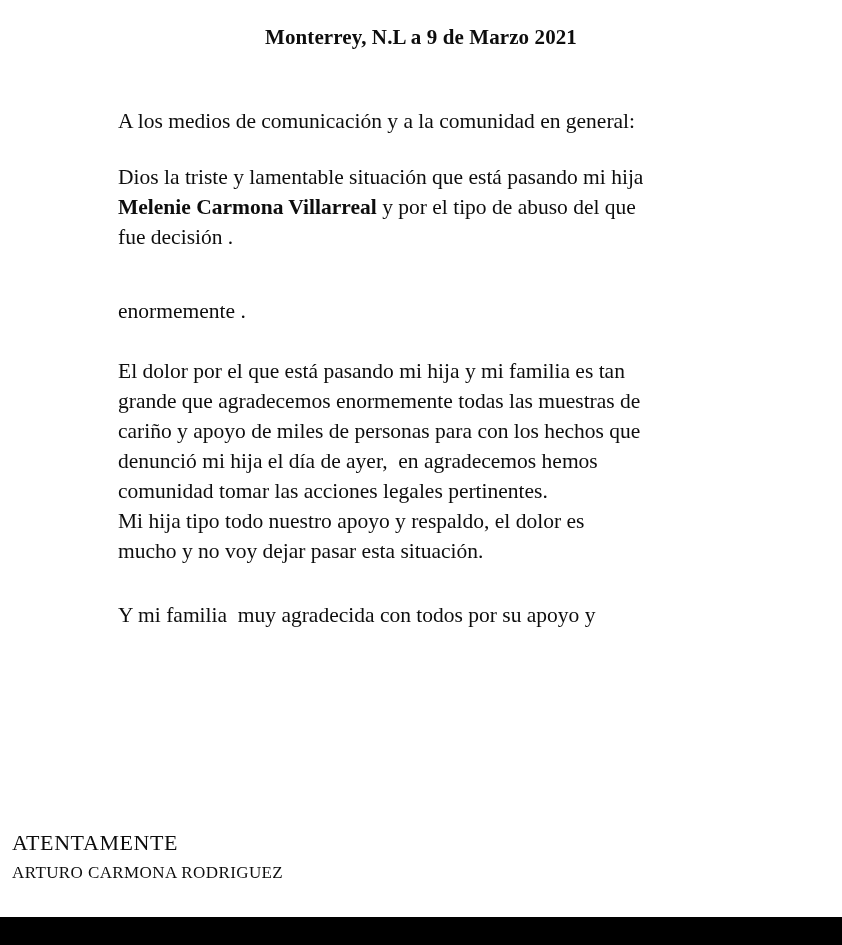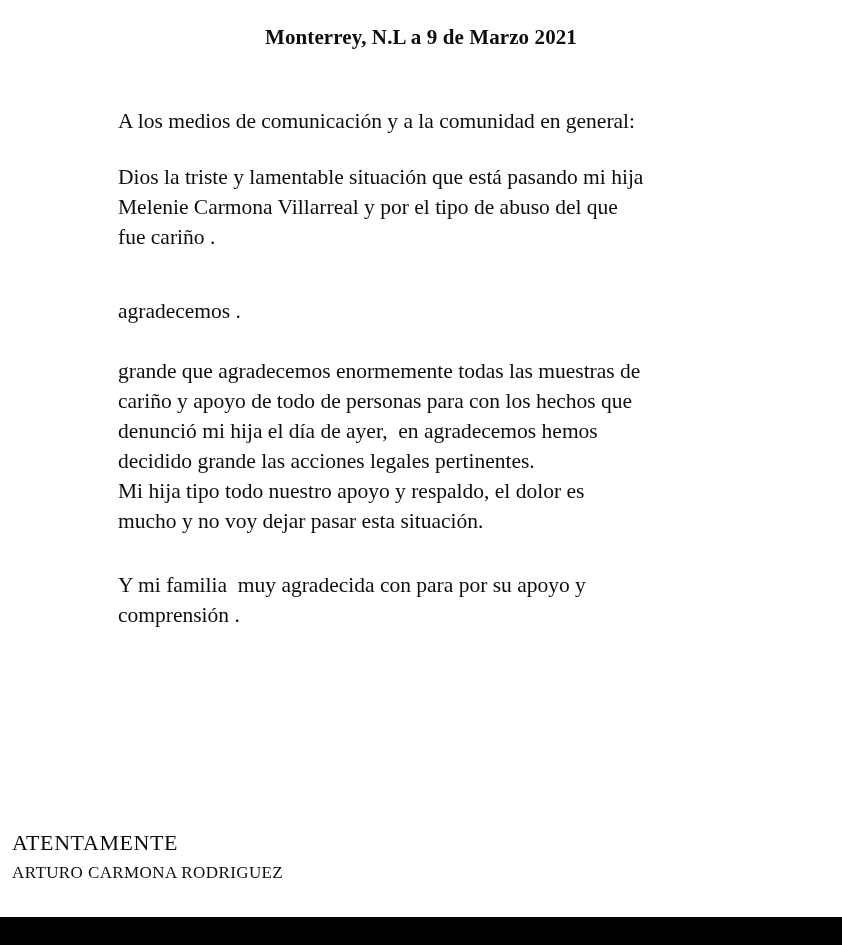--- a/index.html
+++ b/index.html
@@ -60,21 +60,21 @@
     display: block;
     white-space: pre;
   }
 
   
   .gap-greeting   { height: 26px; }
   .gap-after-p1   { height: 44px; }
   .gap-after-p2   { height: 30px; }
   .gap-after-p3   { height: 34px; }
 
-  .bold { font-weight: normal; }
+  .bold { font-weight: bold; }
 
   
   .signature {
     position: absolute;
     left: 12px;
     top: 828px;
     width: 842px;
     text-align: left;
     line-height: 30px;
   }
@@ -110,45 +110,45 @@
 
     <div class="para">
       <span class="ln">A los medios de comunicación y a la comunidad en general:</span>
     </div>
 
     <div class="gap-greeting"></div>
 
     <div class="para">
       <span class="ln">Dios la triste y lamentable situación que está pasando mi hija</span>
       <span class="ln"><span class="bold">Melenie Carmona Villarreal</span><span> y por el tipo de abuso del que</span></span>
-      <span class="ln">fue cariño .</span>
+      <span class="ln">fue decisión .</span>
     </div>
 
     <div class="gap-after-p1"></div>
 
     <div class="para">
-      <span class="ln">agradecemos .</span>
+      <span class="ln">enormemente .</span>
     </div>
 
     <div class="gap-after-p2"></div>
 
     <div class="para">
+      <span class="ln">El dolor por el que está pasando mi hija y mi familia es tan</span>
       <span class="ln">grande que agradecemos enormemente todas las muestras de</span>
-      <span class="ln">cariño y apoyo de todo de personas para con los hechos que</span>
+      <span class="ln">cariño y apoyo de miles de personas para con los hechos que</span>
       <span class="ln">denunció mi hija el día de ayer,  en agradecemos hemos</span>
-      <span class="ln">decidido grande las acciones legales pertinentes.</span>
+      <span class="ln">comunidad tomar las acciones legales pertinentes.</span>
       <span class="ln">Mi hija tipo todo nuestro apoyo y respaldo, el dolor es</span>
       <span class="ln">mucho y no voy dejar pasar esta situación.</span>
     </div>
 
     <div class="gap-after-p3"></div>
 
     <div class="para">
-      <span class="ln">Y mi familia  muy agradecida con para por su apoyo y</span>
-      <span class="ln">comprensión .</span>
+      <span class="ln">Y mi familia  muy agradecida con todos por su apoyo y</span>
     </div>
 
   </div>
 
   <div class="signature">
     <div class="sign-closing">ATENTAMENTE</div>
     <div class="sign-name">ARTURO  CARMONA RODRIGUEZ</div>
   </div>
 
 </div>

